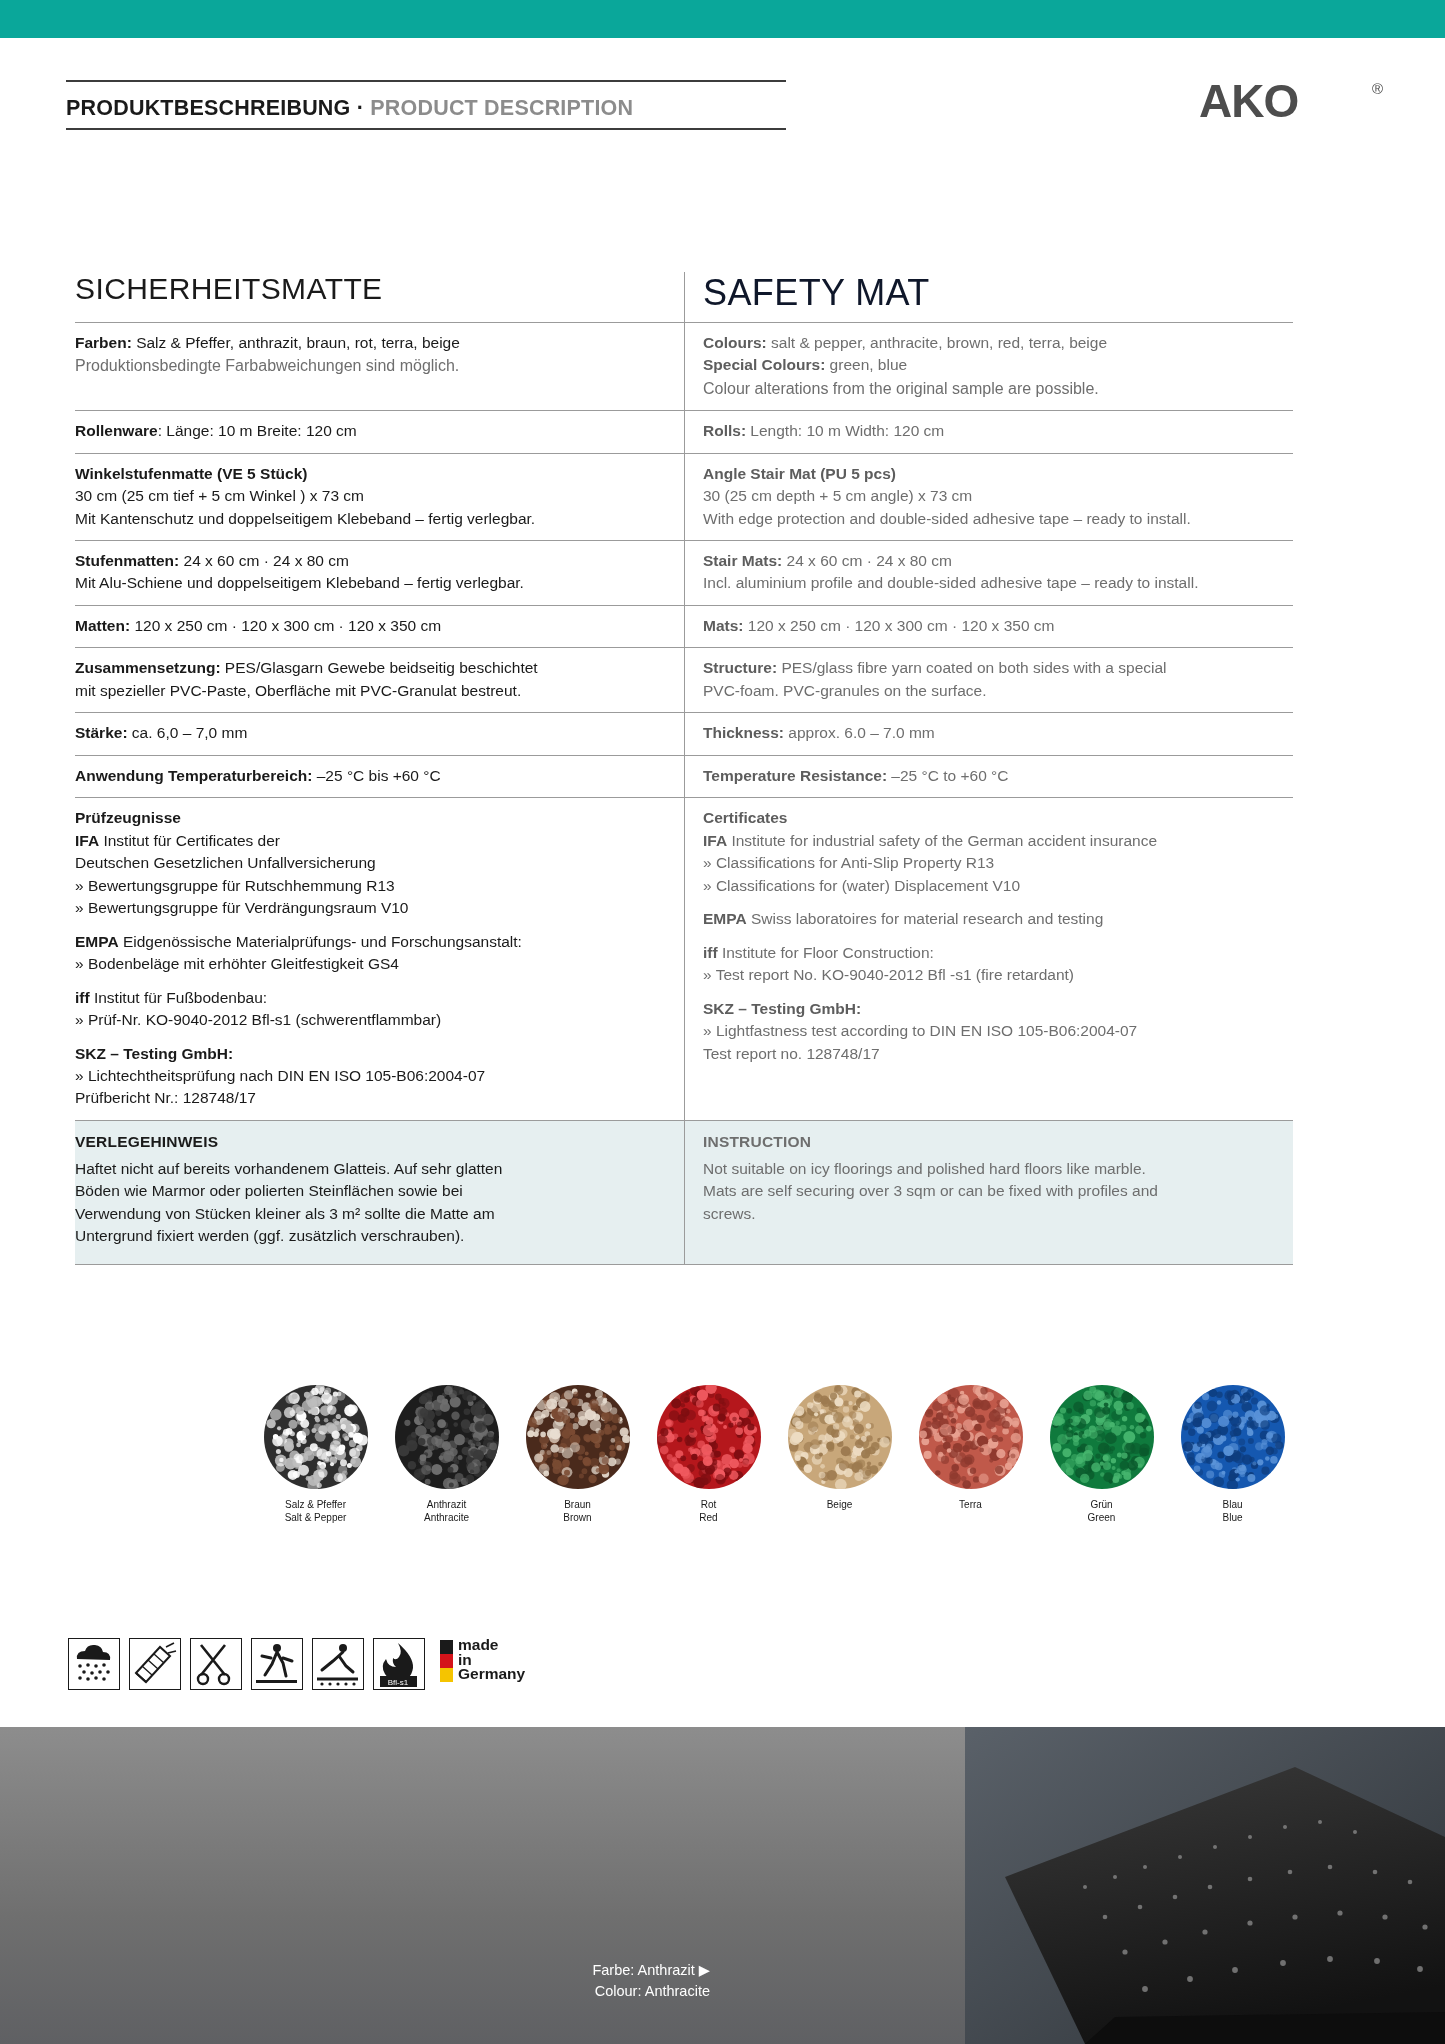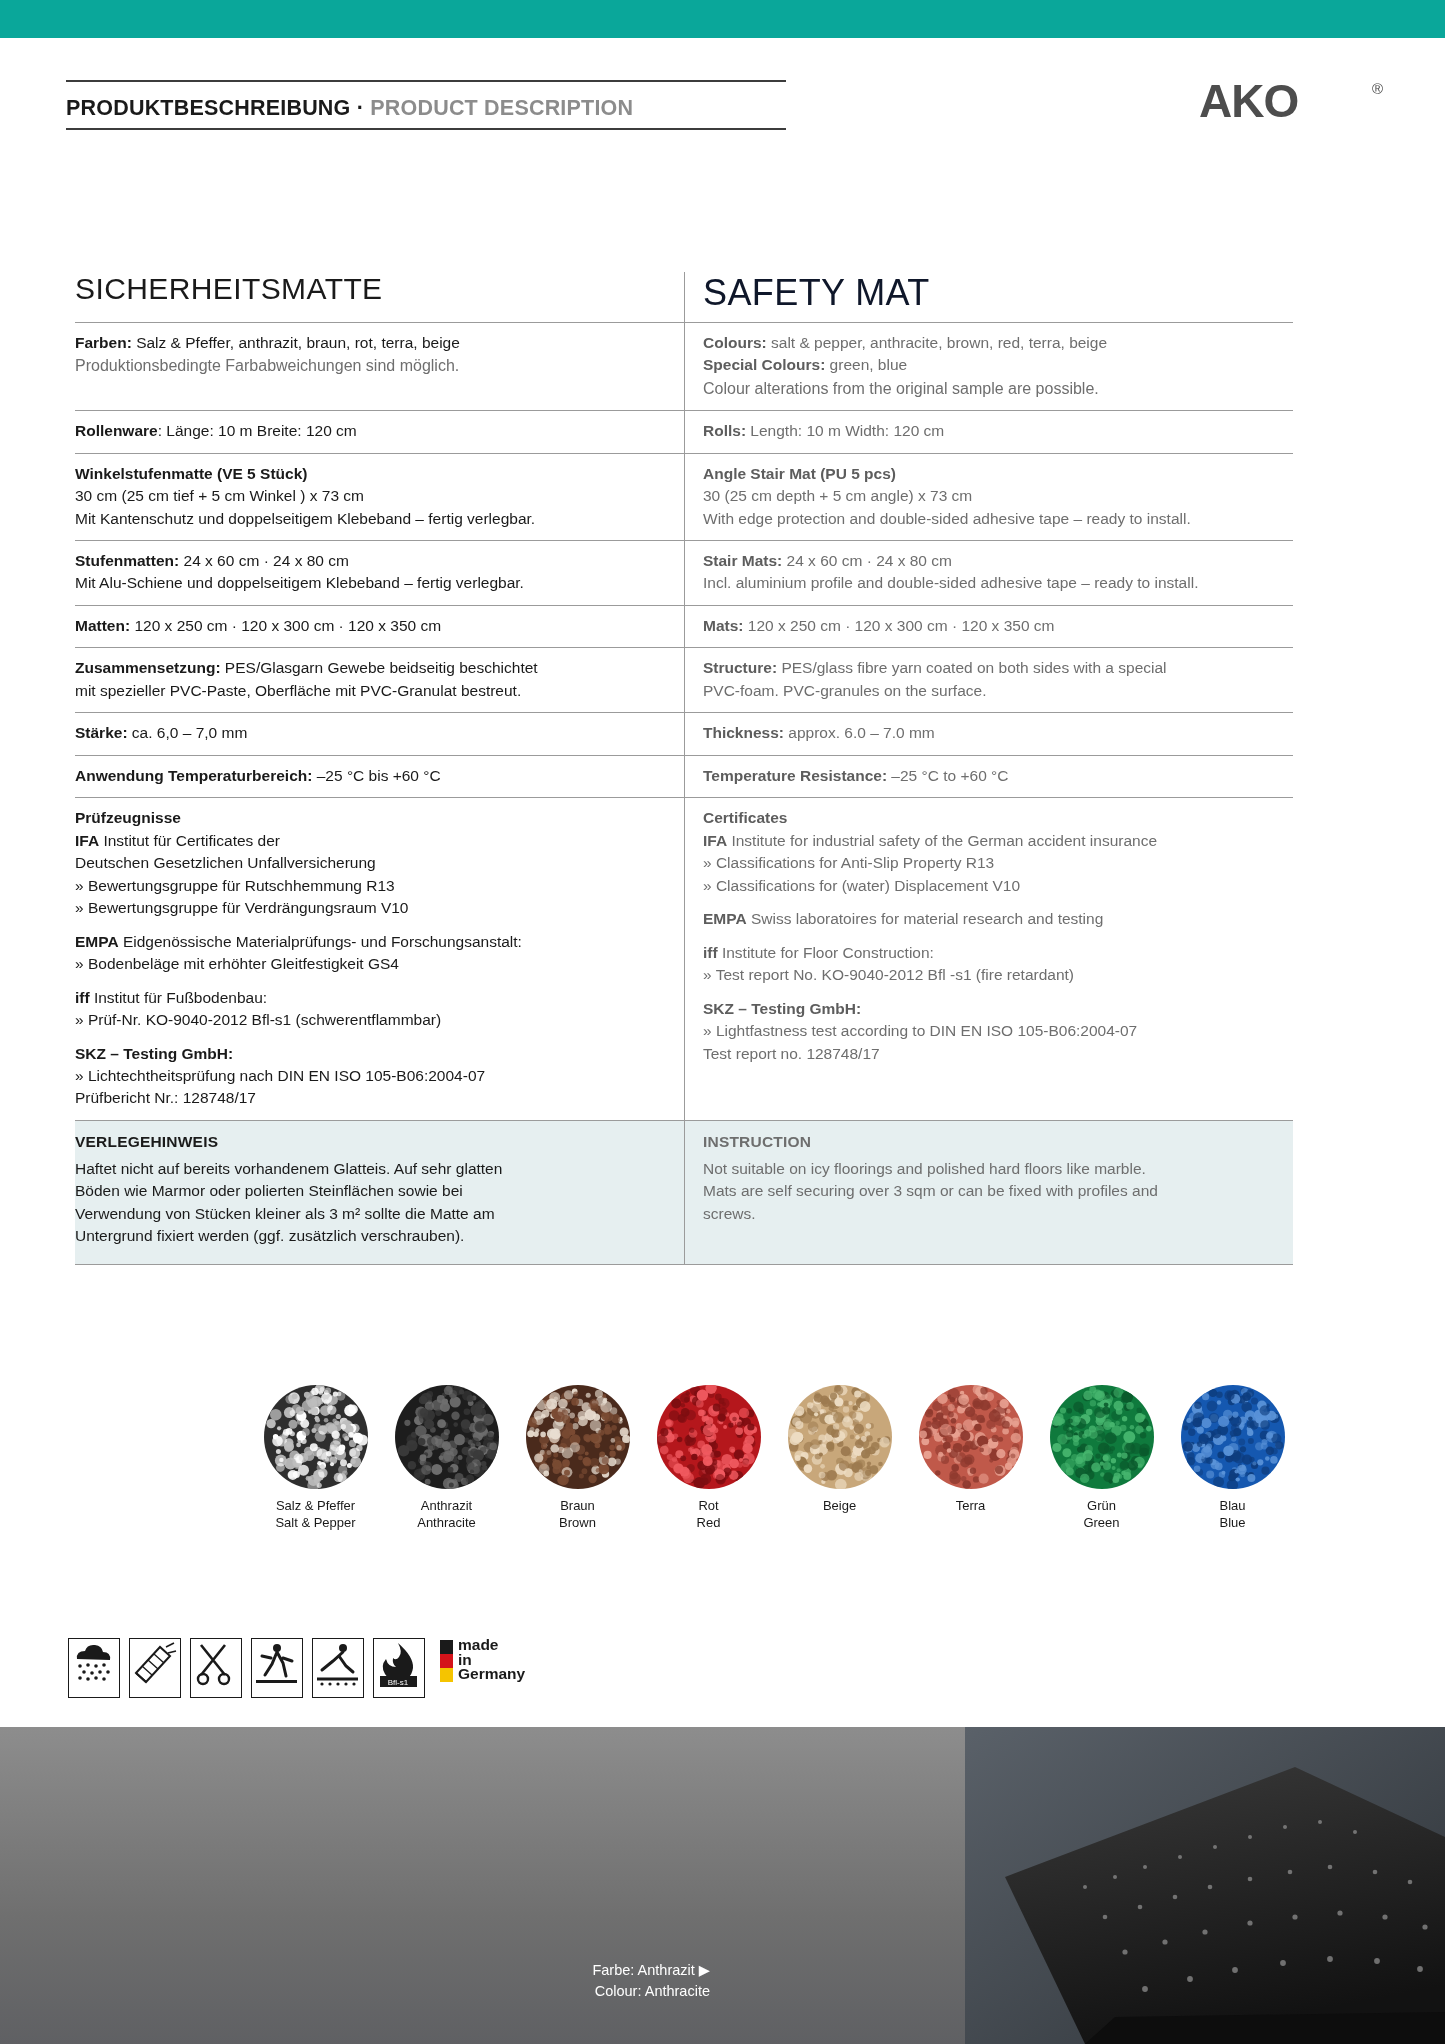--- a/index.html
+++ b/index.html
@@ -49,25 +49,25 @@
   .instrow { display: flex; background: #e6eff0; border-top: 1px solid #9b9b9b; border-bottom: 1px solid #9b9b9b; }
   .instrow .cell { padding: 12px 0 16px 0; }
   .instrow .cell.de { padding-right: 18px; }
   .instrow .cell.en { padding-left: 18px; border-left: 1px solid #9b9b9b; }
   .inst-head { font-weight: bold; font-size: 15.5px; letter-spacing: 0.2px; margin-bottom: 7px; }
 
   
   .swatches { position: absolute; left: 250px; top: 1385px; width: 1050px; display: flex; gap: 0; }
   .sw { width: 131px; text-align: center; }
   .dot { width: 104px; height: 104px; border-radius: 50%; margin: 0 auto 9px auto; position: relative; overflow: hidden; }
-  .sw-lbl { font-size: 13px; line-height: 1.3; color: #1a1a1a; }
+  .sw-lbl { font-size: 10px; line-height: 1.3; color: #1a1a1a; }
 
   
   .picts { position: absolute; left: 68px; top: 1638px; display: flex; align-items: flex-start; gap: 9px; }
-  .pict { width: 52px; height: 60px; border: 1.6px solid #1a1a1a; position: relative; overflow: hidden; background: #fff; }
+  .pict { width: 52px; height: 52px; border: 1.6px solid #1a1a1a; position: relative; overflow: hidden; background: #fff; }
   .pict svg { display: block; }
   .madeing { display: flex; align-items: flex-end; margin-left: 6px; }
   .flagcol { width: 13px; }
   .flagcol div { width: 13px; height: 14px; }
   .f1 { background: #1a1a1a; } .f2 { background: #d4131a; } .f3 { background: #f5c400; }
   .mg-text { margin-left: 5px; font-size: 15.5px; line-height: 14.6px; font-weight: bold; color: #1a1a1a; }
 
   
   .bottom { position: absolute; left: 0; top: 1727px; width: 1445px; height: 322px; }
   .bottom-left { position: absolute; left: 0; top: 0; width: 965px; height: 317px; background: linear-gradient(180deg,#8d8d8d 0%, #6f6f6f 60%, #5f6063 100%); }

